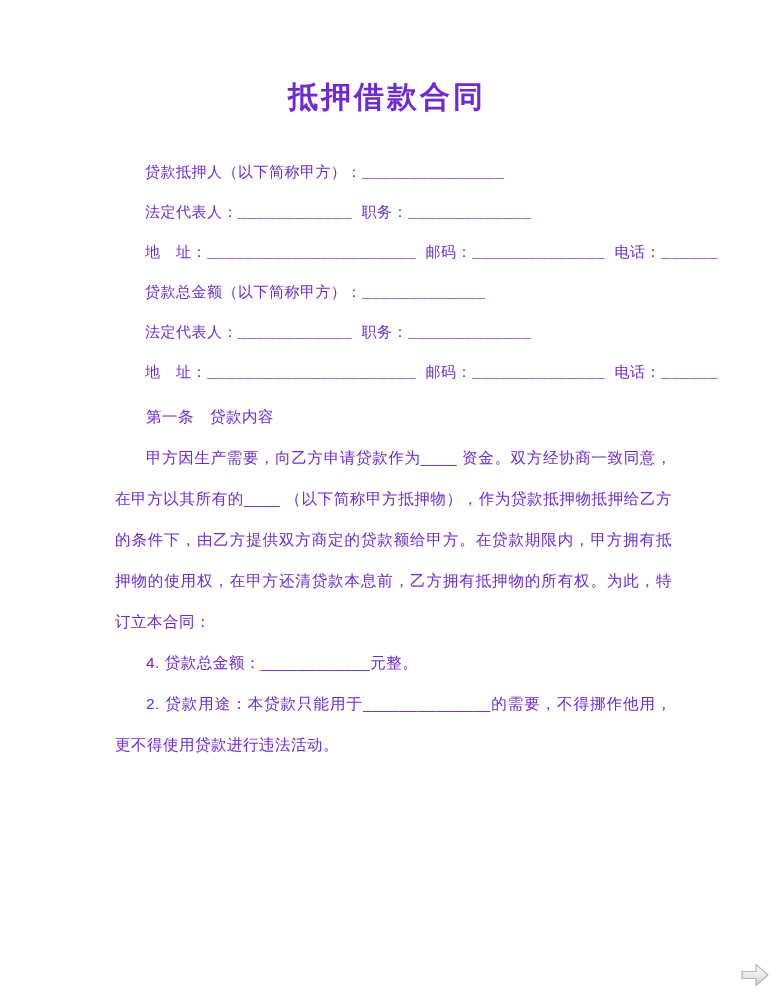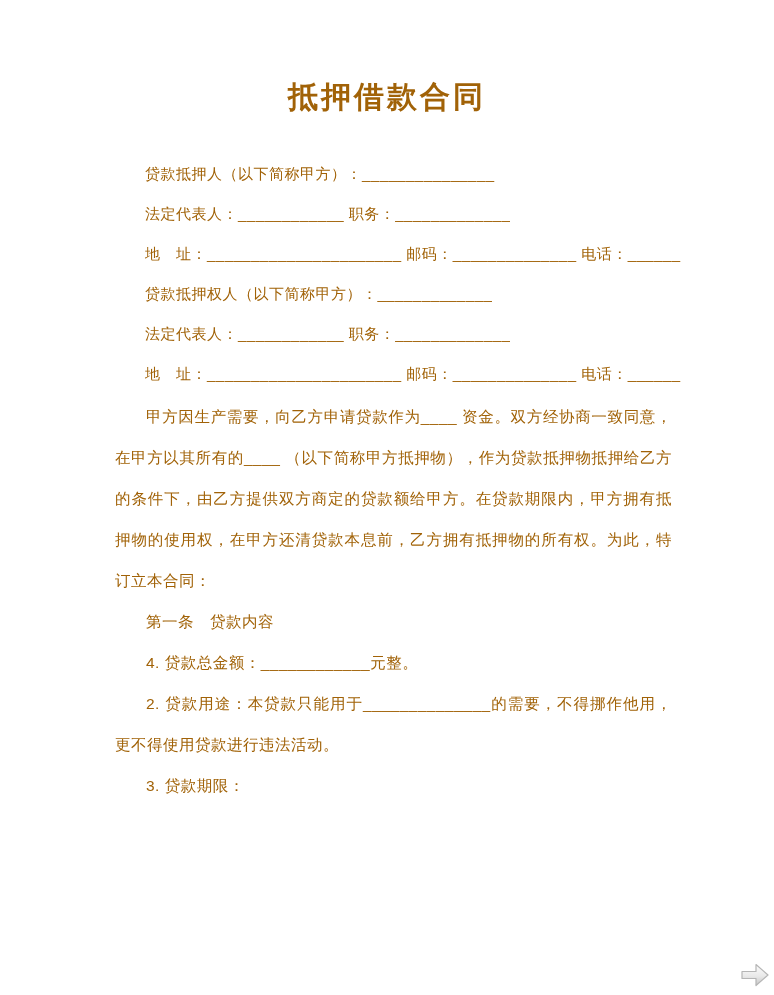--- a/index.html
+++ b/index.html
@@ -3,33 +3,34 @@
 <meta charset="utf-8">
 <style>
   html, body { margin: 0; padding: 0; background: #ffffff; }
   .page {
     position: relative;
     width: 774px;
     height: 995px;
     background: #ffffff;
     overflow: hidden;
     font-family: "Liberation Sans", "DejaVu Sans", sans-serif;
-    color: #a16207;
+    color: #6d28d9;
   }
   .doc-title {
     margin: 0;
     padding-top: 82px;
     text-align: center;
     font-size: 30px;
     line-height: 1;
     font-weight: bold;
     letter-spacing: 3px;
   }
   .form-section {
     margin: 42px 100px 0 115px;
+    font-family: Liberation Mono, monospace;
   }
   .form-line {
     margin: 0;
     font-size: 15px;
     line-height: 40px;
     text-indent: 2em;
     white-space: nowrap;
     letter-spacing: 0.5px;
   }
   .body-section {
@@ -56,31 +57,30 @@
 <body>
 
 <div class="page">
 
   <h1 class="doc-title">抵押借款合同</h1>
 
   <div class="form-section">
     <p class="form-line">贷款抵押人（以下简称甲方）：_______________</p>
     <p class="form-line">法定代表人：____________ 职务：_____________</p>
     <p class="form-line">地　址：______________________ 邮码：______________ 电话：______</p>
-    <p class="form-line">贷款抵押权人（以下简称甲方）：_____________</p>
+    <p class="form-line">贷款总金额（以下简称甲方）：_____________</p>
     <p class="form-line">法定代表人：____________ 职务：_____________</p>
     <p class="form-line">地　址：______________________ 邮码：______________ 电话：______</p>
   </div>
 
   <div class="body-section">
+    <p class="para">第一条　贷款内容</p>
     <p class="para">甲方因生产需要，向乙方申请贷款作为____ 资金。双方经协商一致同意，在甲方以其所有的____ （以下简称甲方抵押物），作为贷款抵押物抵押给乙方的条件下，由乙方提供双方商定的贷款额给甲方。在贷款期限内，甲方拥有抵押物的使用权，在甲方还清贷款本息前，乙方拥有抵押物的所有权。为此，特订立本合同：</p>
-    <p class="para">第一条　贷款内容</p>
     <p class="para">4. 贷款总金额：____________元整。</p>
     <p class="para">2. 贷款用途：本贷款只能用于______________的需要，不得挪作他用，更不得使用贷款进行违法活动。</p>
-    <p class="para">3. 贷款期限：</p>
   </div>
 
   <div class="arrow-badge">
     <svg width="30" height="26" viewBox="0 0 30 26" xmlns="http://www.w3.org/2000/svg">
       <defs>
         <linearGradient id="ag" x1="0" y1="0" x2="0" y2="1">
           <stop offset="0" stop-color="#fdfdfd"></stop>
           <stop offset="0.55" stop-color="#e9e9e9"></stop>
           <stop offset="1" stop-color="#c6c6c6"></stop>
         </linearGradient>

